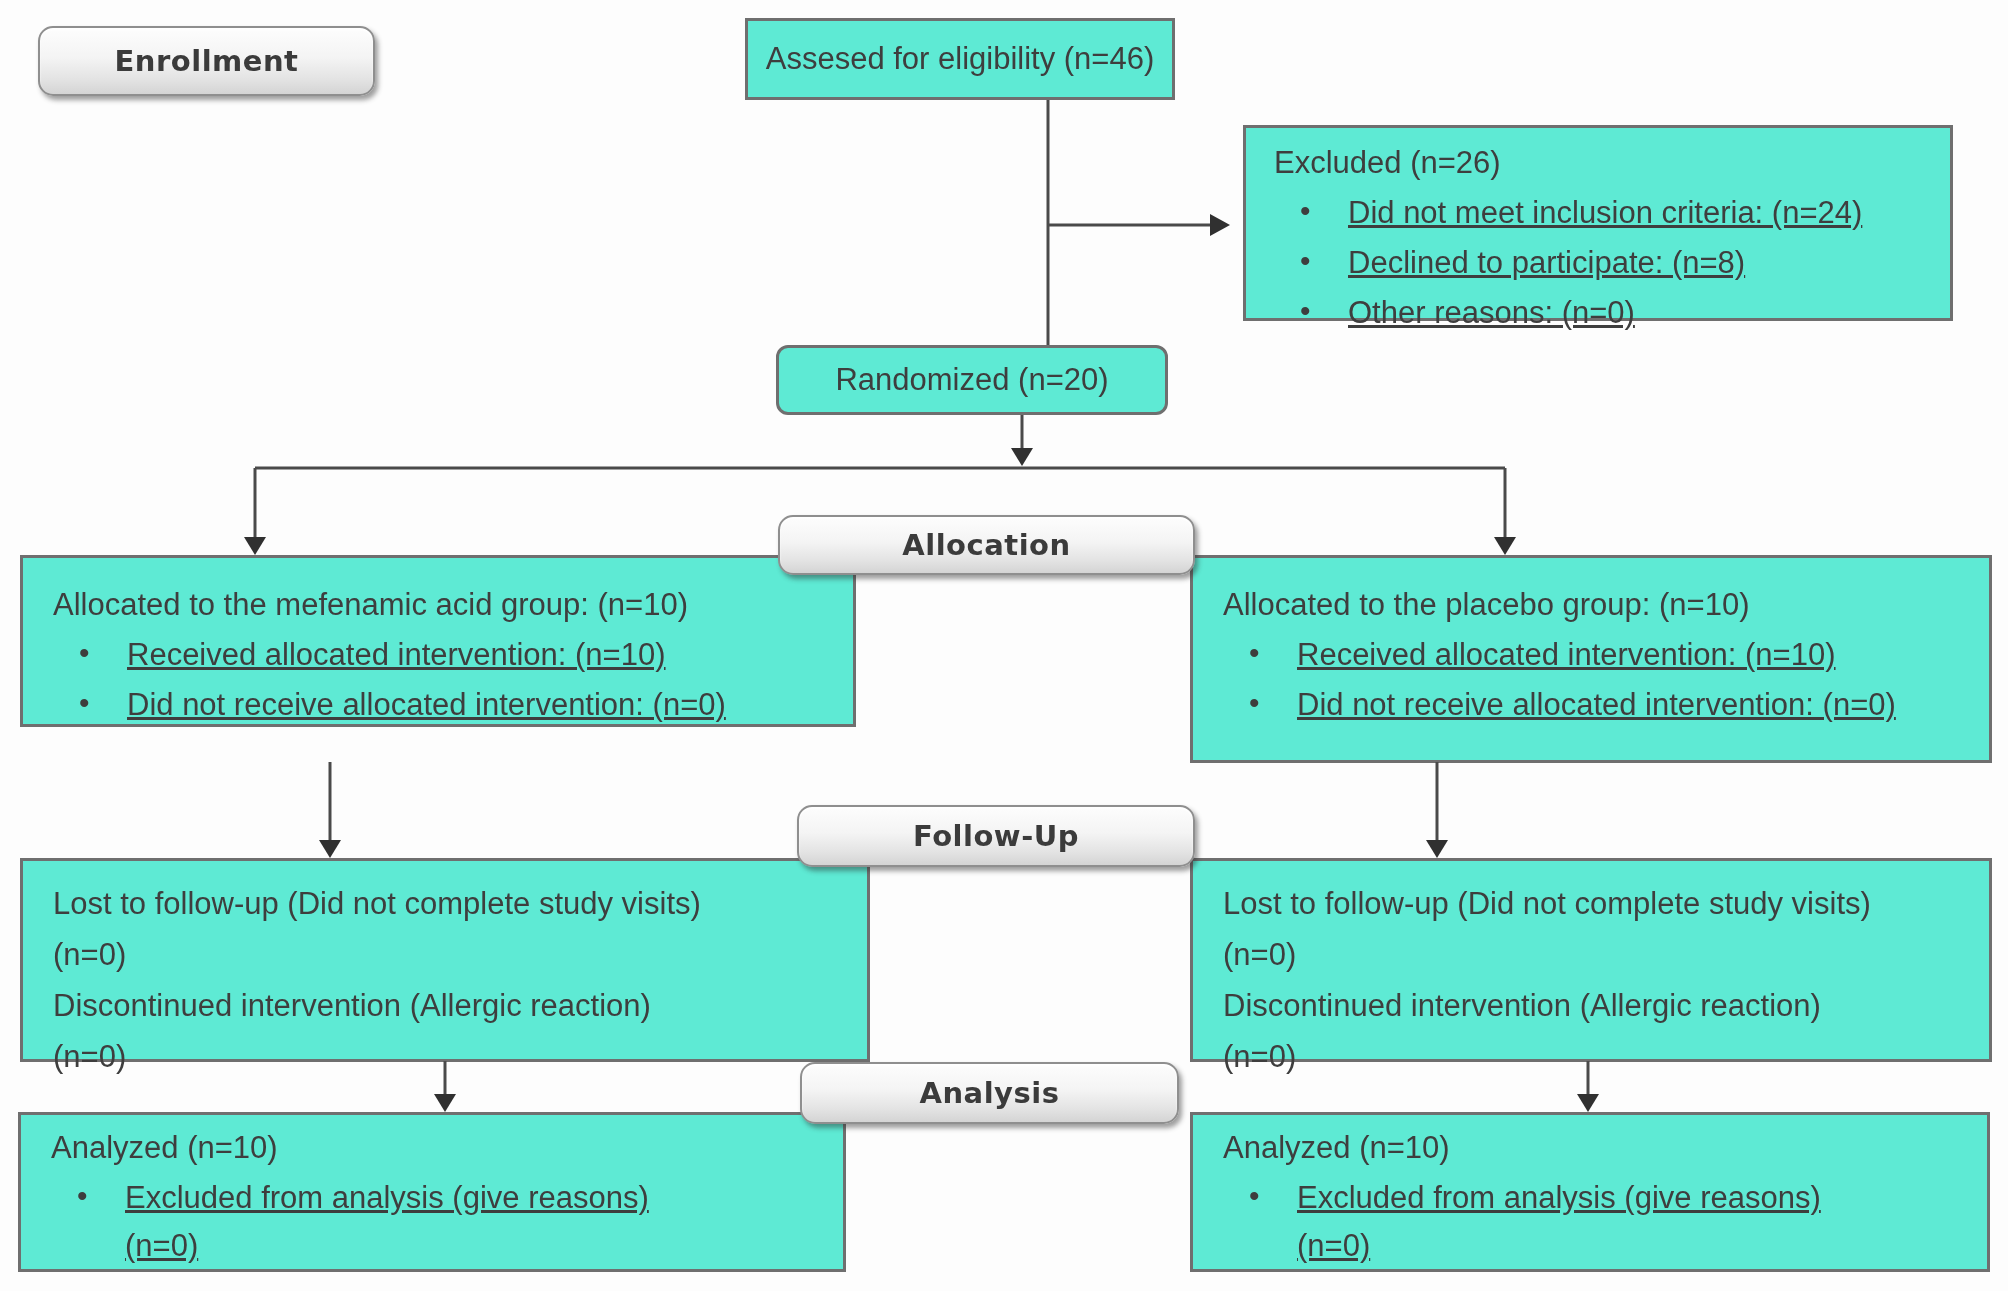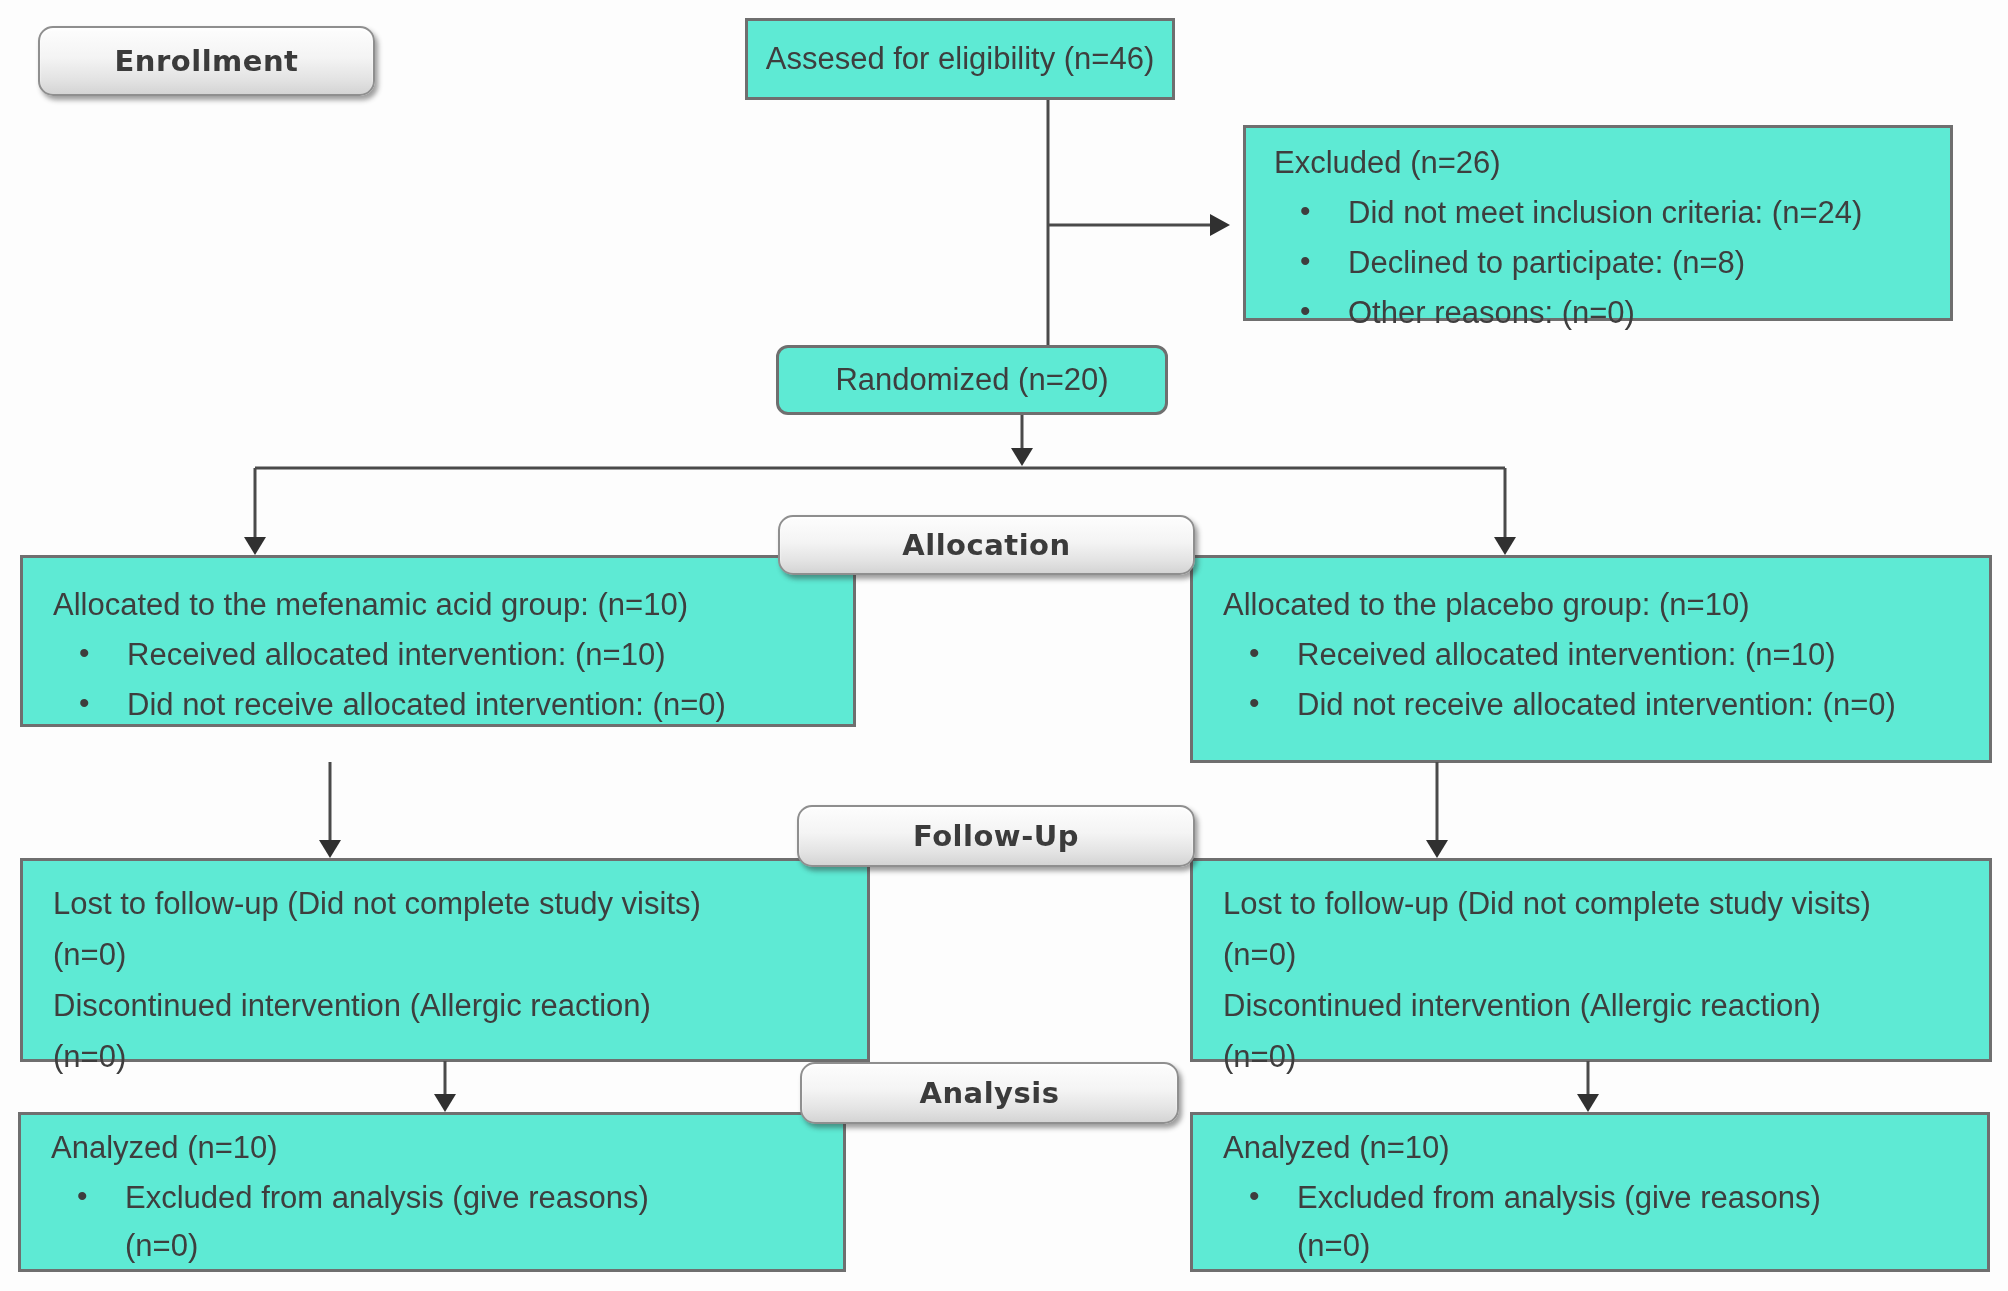--- a/index.html
+++ b/index.html
@@ -23,21 +23,21 @@
     color:#3e3e3e;
     z-index:1;
   }
   .flow-box.center {
     display:flex; align-items:center; justify-content:center;
     text-align:center;
   }
   .flow-box .box-title { margin:0; }
   .flow-box ul {
     list-style:none;
-    margin:0; padding:0;
+    margin:0; padding:0;text-decoration:underline;
   }
   .flow-box li {
     position:relative;
     margin-top:10px;
     padding-left:74px;
   }
   .flow-box li::before {
     content:"•";
     position:absolute;
     left:26px; top:-2px;

